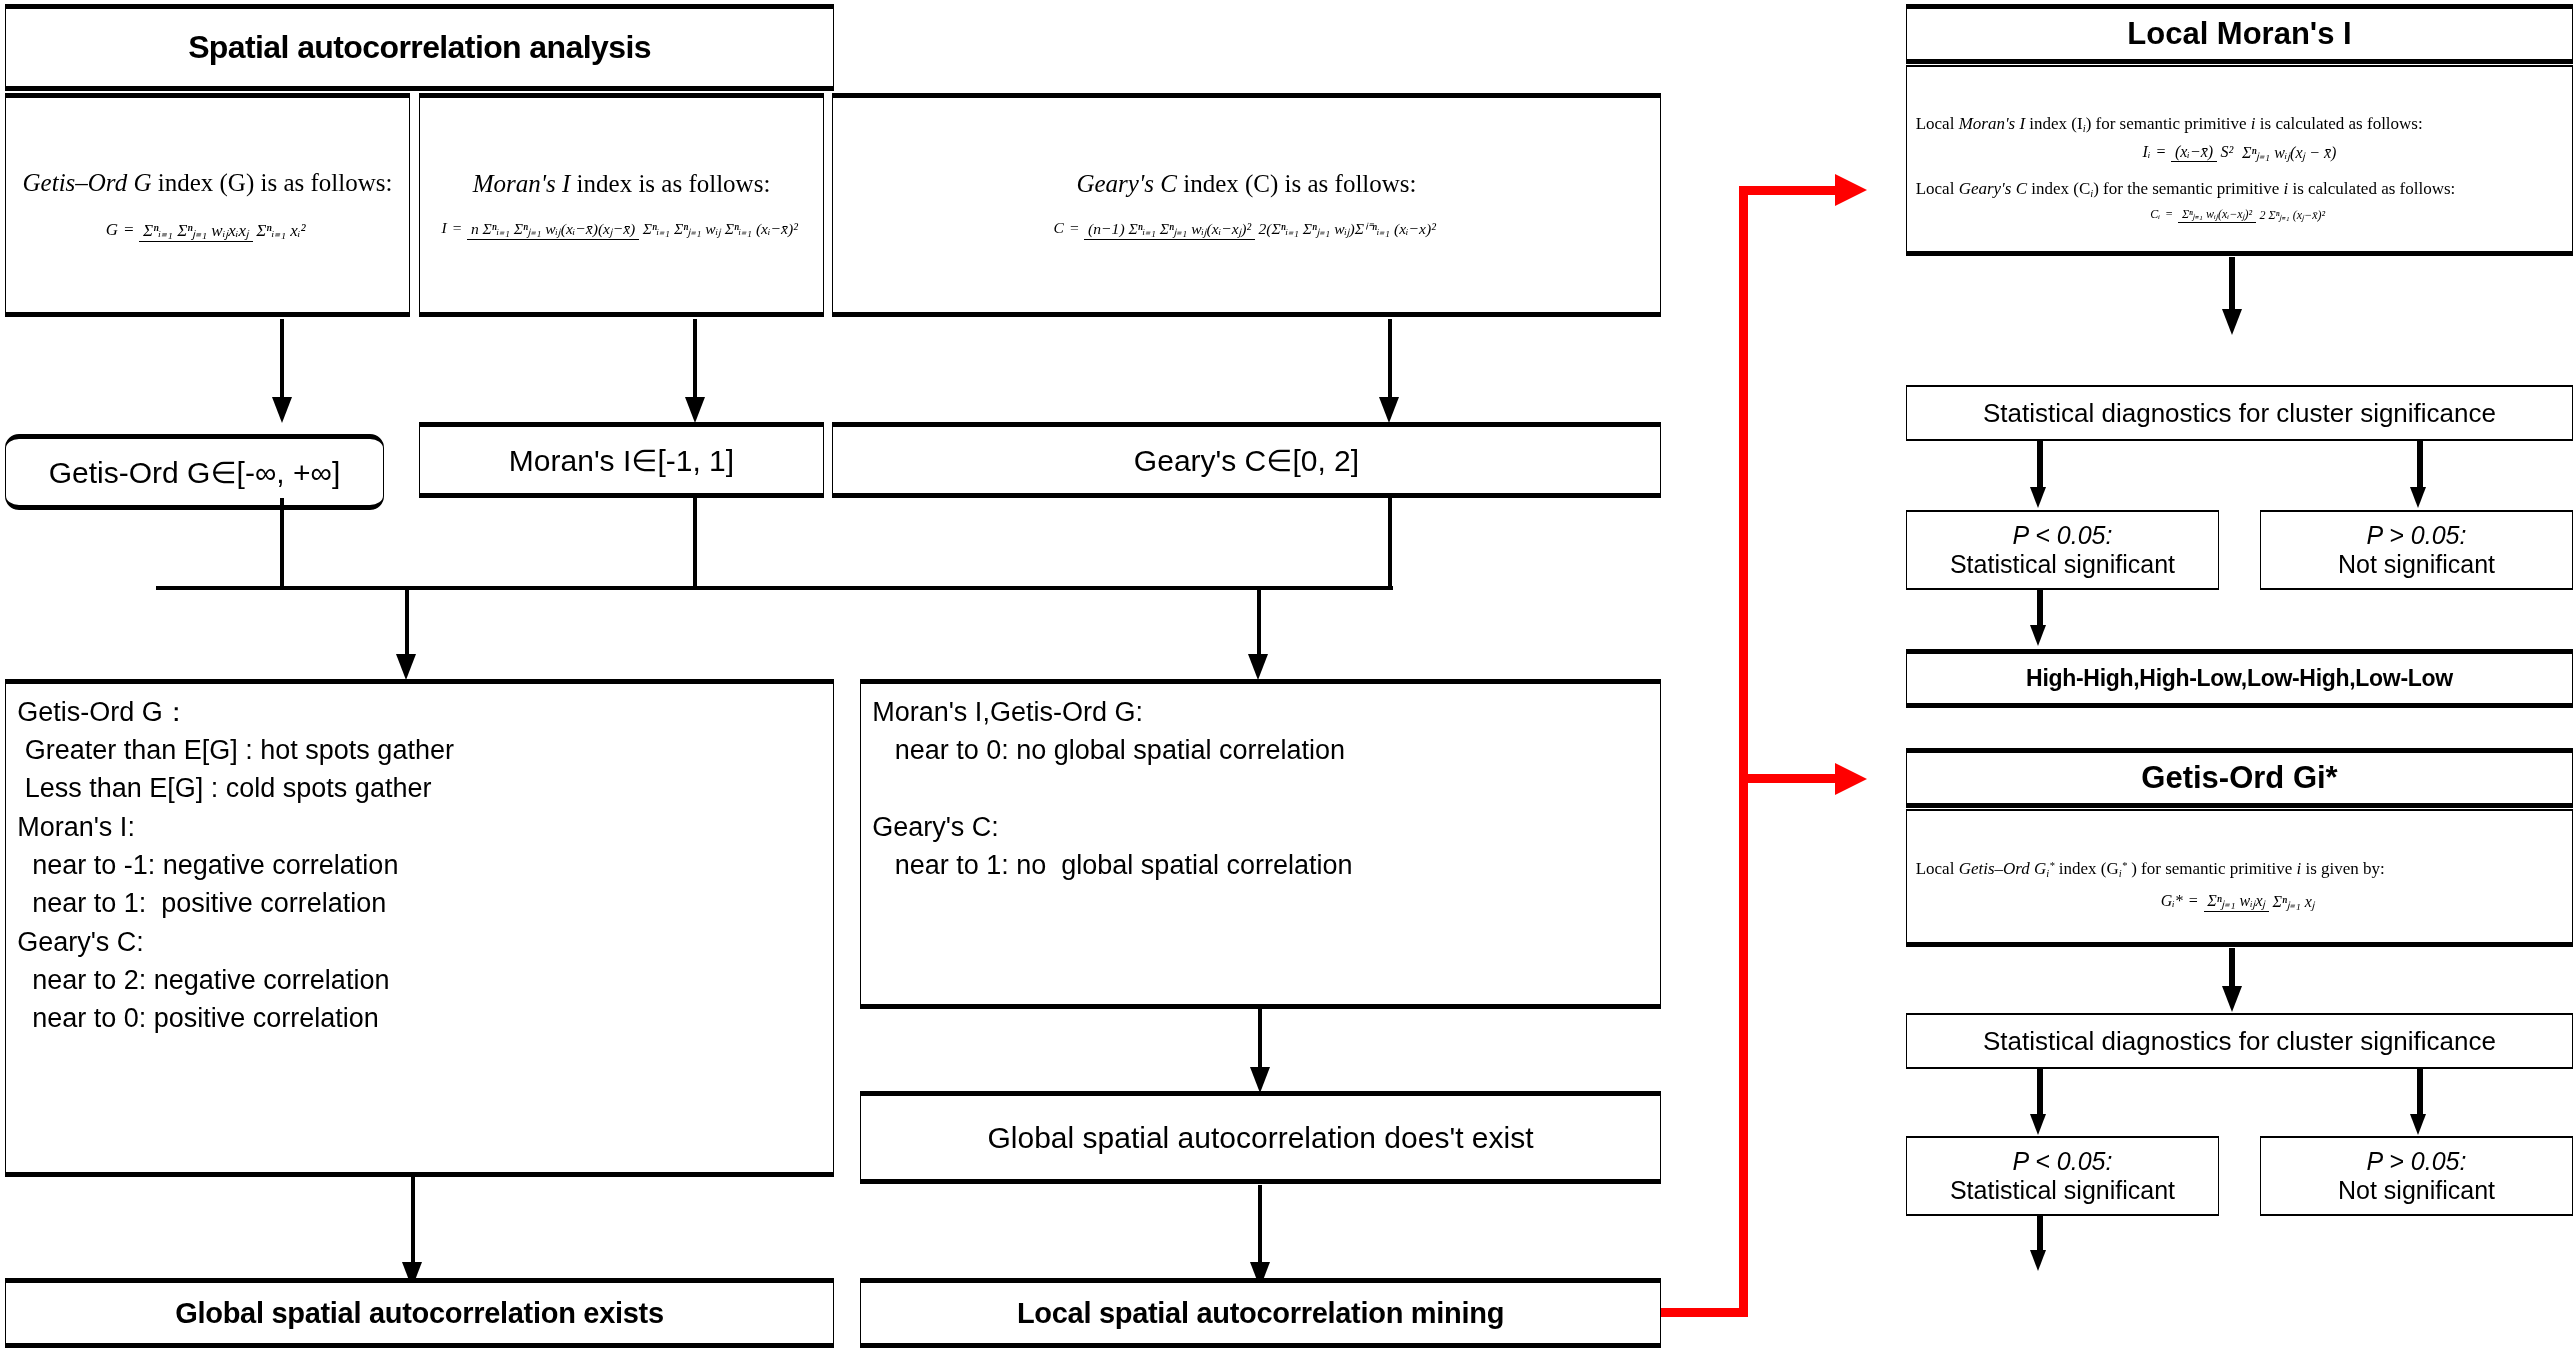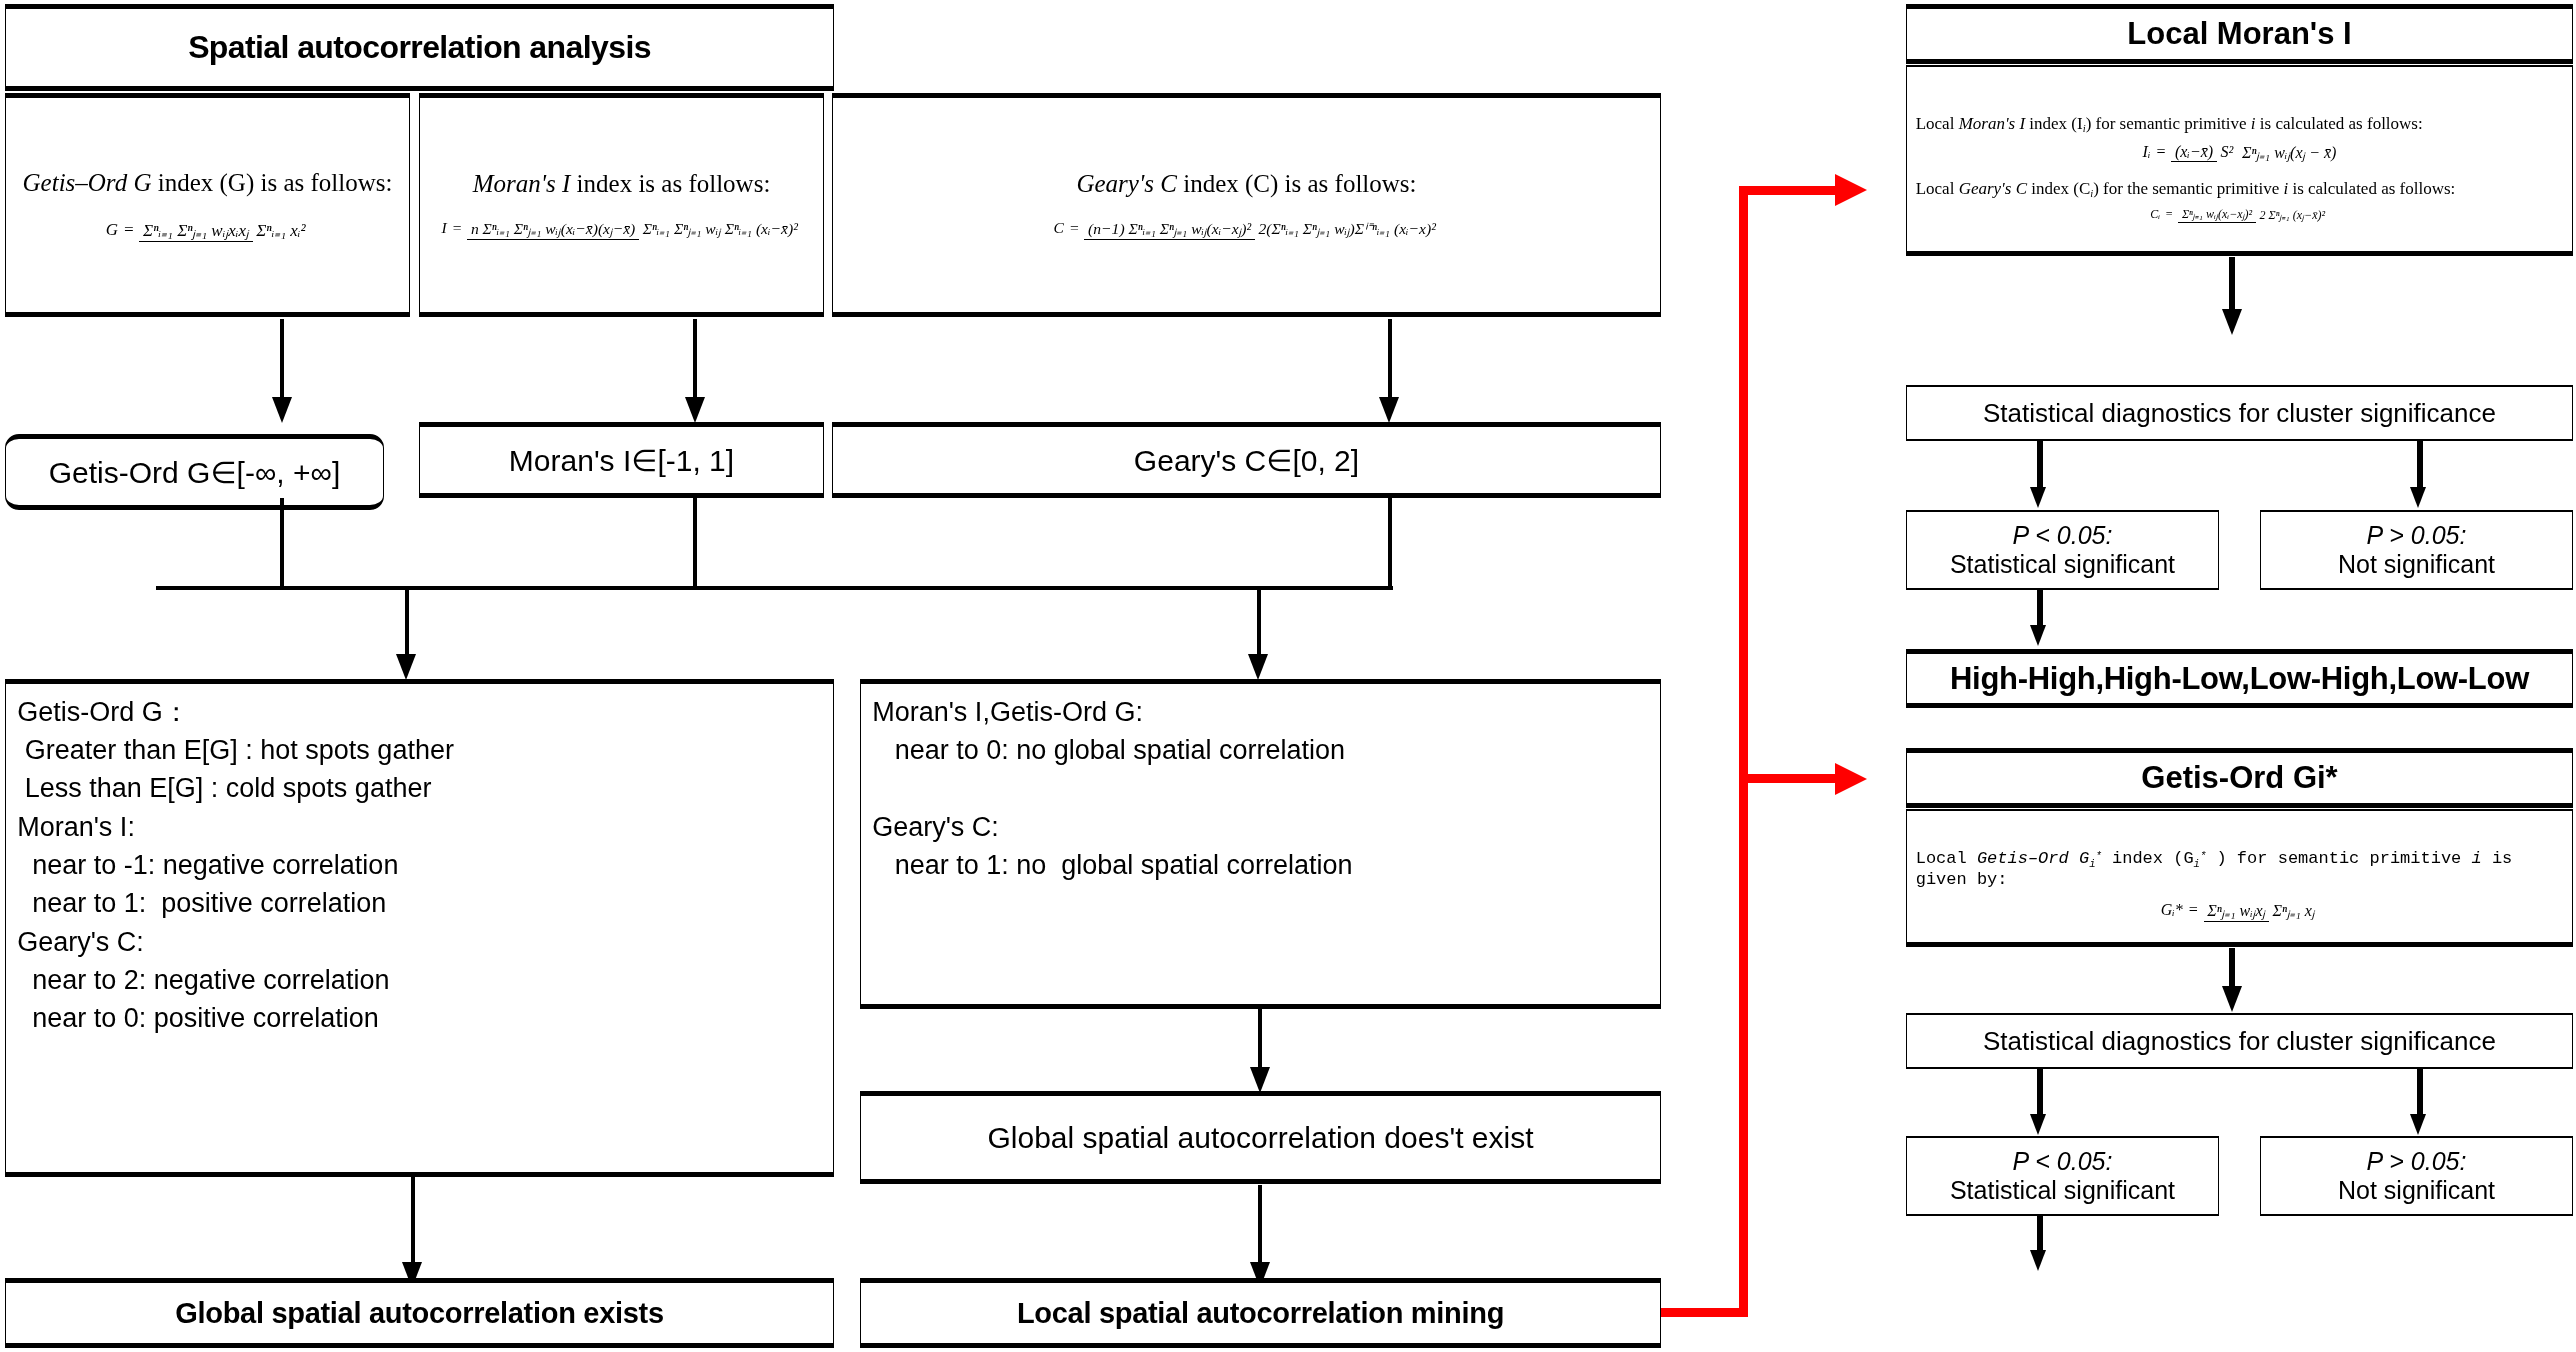--- a/index.html
+++ b/index.html
@@ -65,21 +65,21 @@
     justify-content:flex-start;
     white-space:pre;
   }
   .bold-out{
     font-family:"Liberation Sans", sans-serif;
     font-weight:bold;
     font-size:29px;
     text-align:center;
     letter-spacing:-0.3px;
   }
-  .bold-out.big{font-size:31px;}
+  .bold-out.big{font-size:23px;}
   .connector{position:absolute;background:#000;}
   .arrowhead{
     position:absolute;
     width:0;height:0;
     border-left:10.6px solid transparent;
     border-right:10.6px solid transparent;
     border-top:26px solid #000;
   }
   .arrowhead.sm{
     border-left:8px solid transparent;
@@ -298,21 +298,21 @@
 
   <div class="box" style="left:1906px;top:649px;width:667px;height:59px;">
     <div class="bold-out big">High-High,High-Low,Low-High,Low-Low</div>
   </div>
 
   <div class="box" style="left:1906px;top:748px;width:667px;height:60px;">
     <div class="title-sub">Getis-Ord Gi*</div>
   </div>
 
   <div class="box" style="left:1906px;top:809px;width:667px;height:138px;border-top-width:2.5px;">
-    <div class="serif-head small" style="margin-top:18px;font-family:Liberation Mono, monospace;">
+    <div class="serif-head small" style="margin-top:18px;">
       <span>Local </span><span class="it">Getis–Ord G</span><span class="it"><sub>i</sub><sup>*</sup></span><span> index (G</span><span class="it"><sub>i</sub><sup>*</sup></span><span> ) for semantic primitive </span><span class="it">i</span><span> is given by:</span>
     </div>
     <div class="formula" style="font-size:16px;margin-top:10px;">
       <span class="eq">
           <span>Gᵢ*</span>
           <span>=</span>
         <span class="frac">
           <span class="num">Σⁿⱼ₌₁ wᵢⱼxⱼ</span>
           <span class="den">Σⁿⱼ₌₁ xⱼ</span>
         </span>

